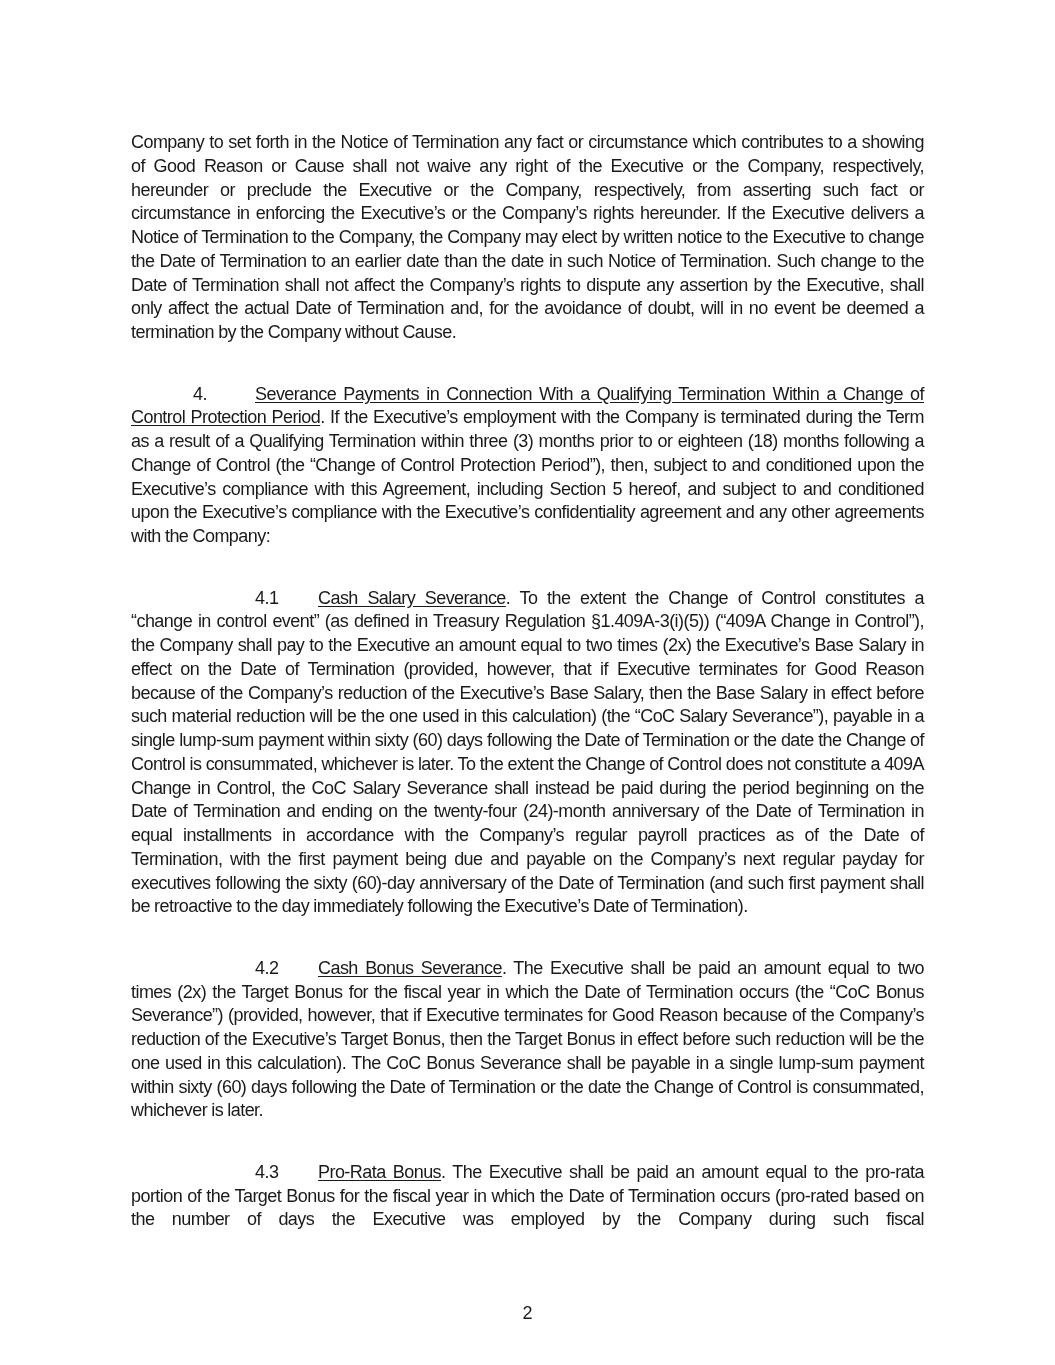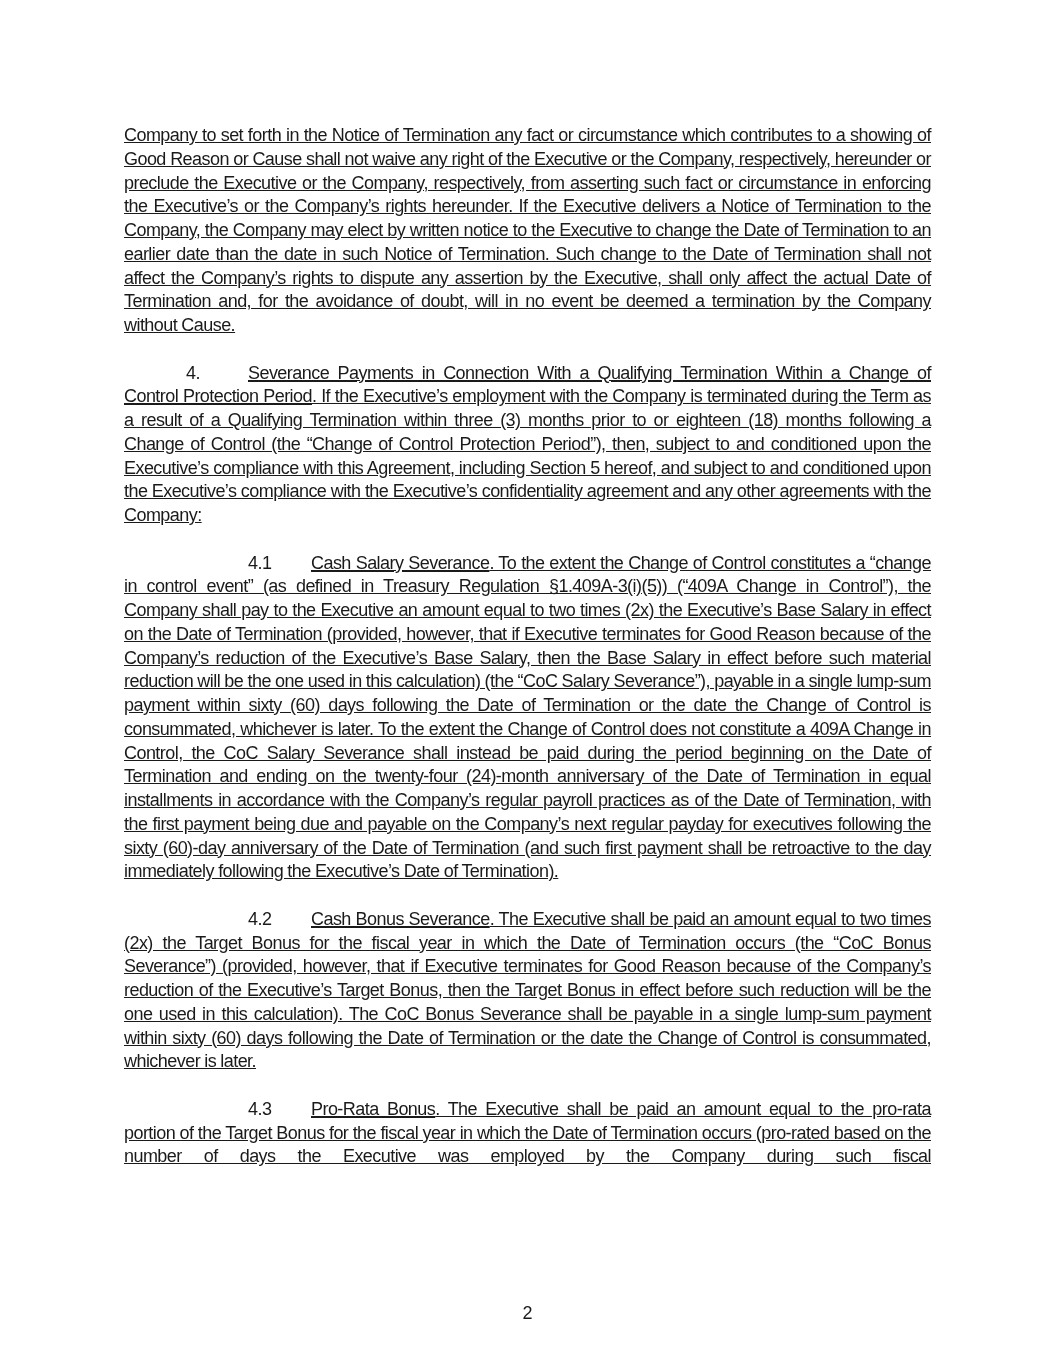--- a/index.html
+++ b/index.html
@@ -9,21 +9,21 @@
     left: 124px;
     top: 124px;
     width: 807px;
     font-family: "Liberation Sans", sans-serif;
     font-size: 18px;
     line-height: 23.75px;
     color: #1a1a1a;
     letter-spacing: -0.55px;
     word-spacing: -0.3px;
   }
-  .para { margin: 0; text-align: justify; text-align-last: left; text-decoration: underline; }
+  .para { margin: 7px; text-align: justify; text-align-last: left; }
   .gap { height: 23.75px; }
   .indent1 { display: inline-block; width: 62px; }
   .num1 { display: inline-block; width: 62px; }
   .indent2 { display: inline-block; width: 124px; }
   .num2 { display: inline-block; width: 63px; }
   .u { text-decoration: underline; text-underline-offset: 2px; }
   .page-number {
     position: absolute;
     left: 0; width: 1055px;
     top: 1303px;

